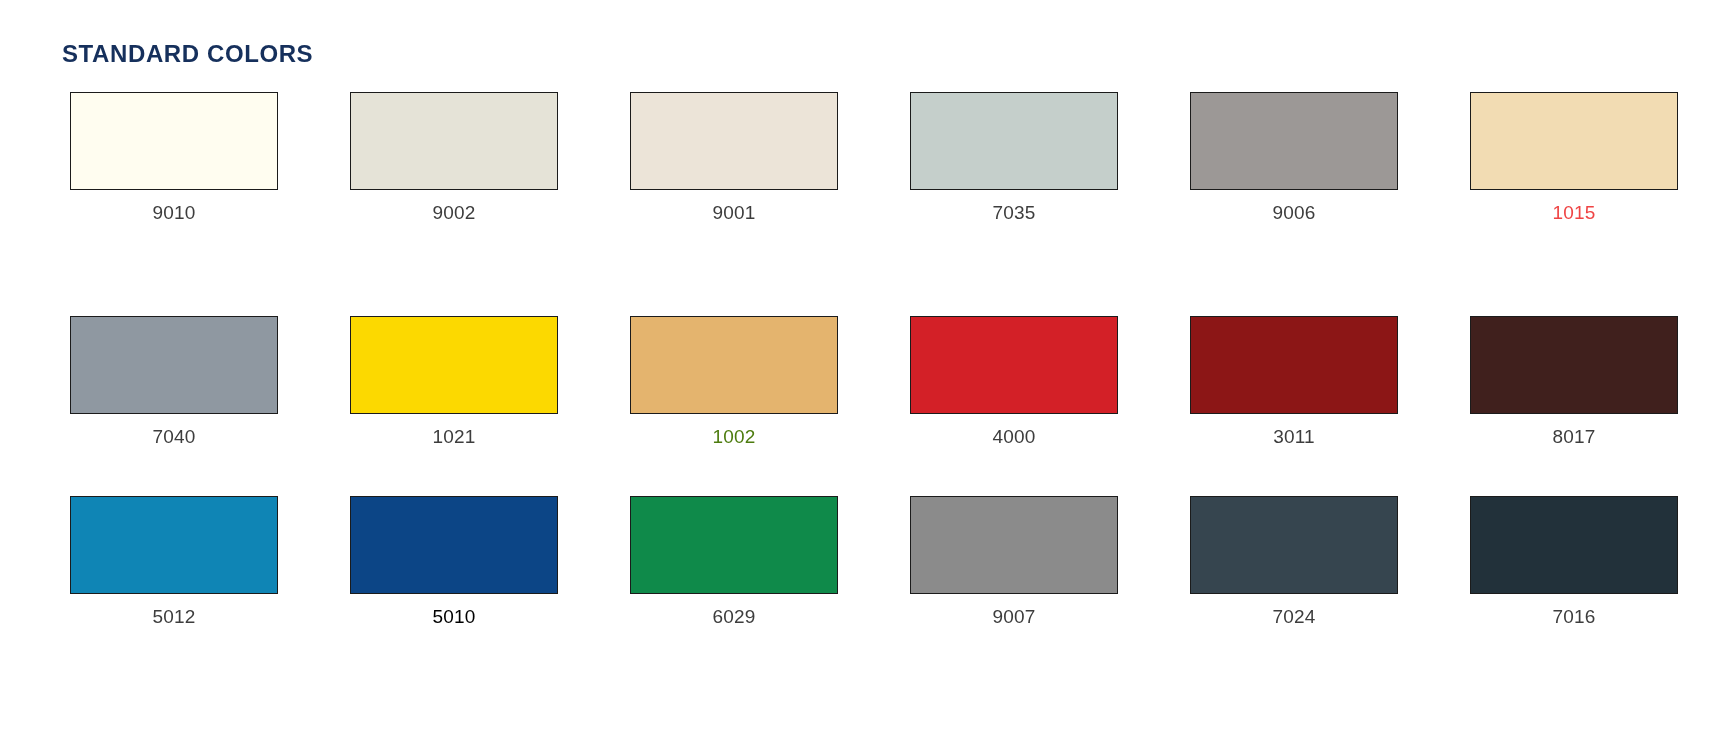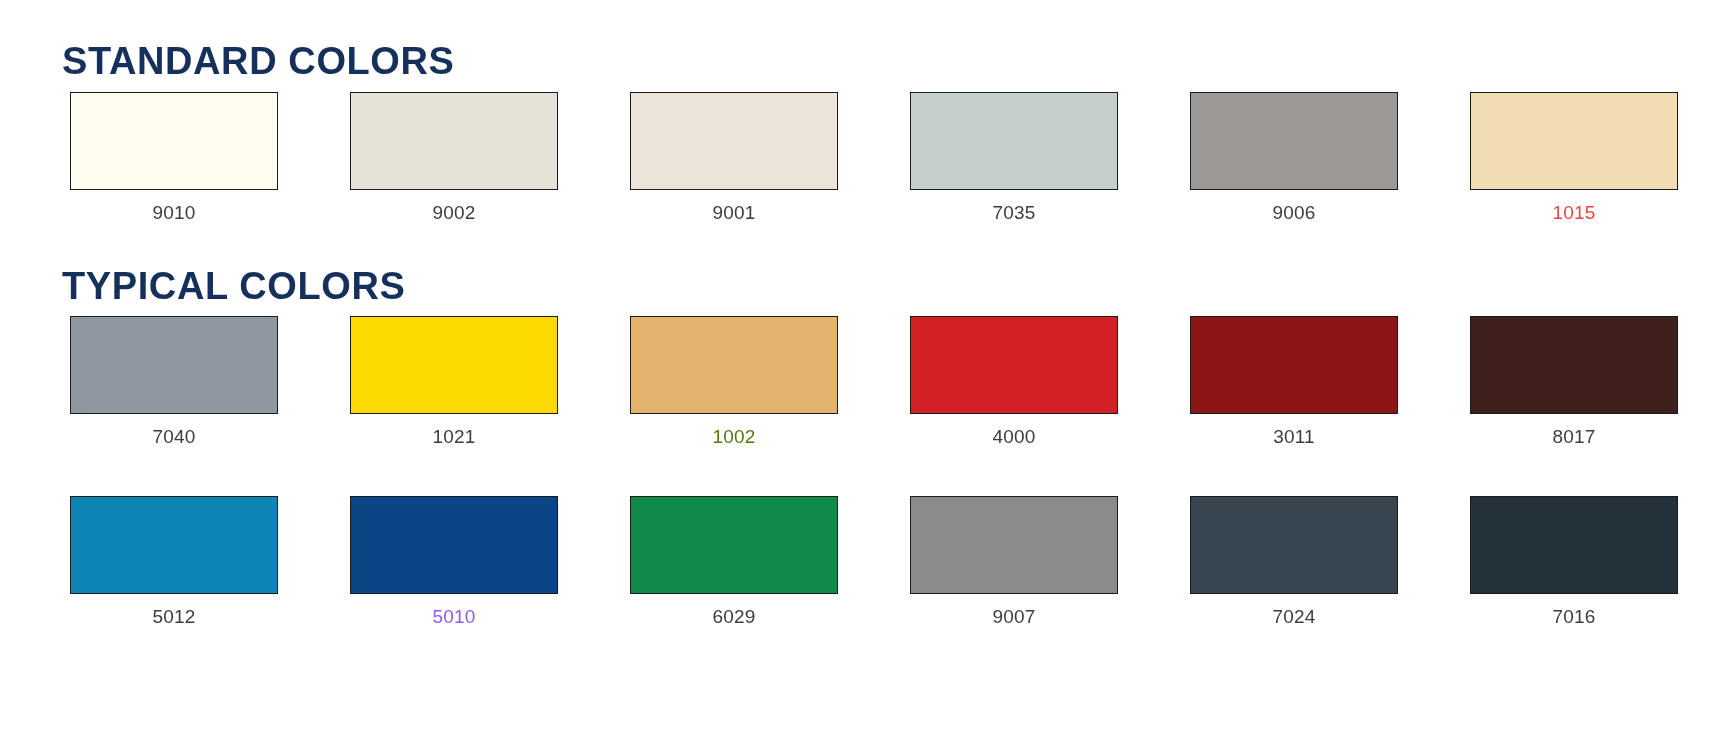--- a/index.html
+++ b/index.html
@@ -24,21 +24,21 @@
   }
 
   .section {
     position: absolute;
     left: 0;
     width: 1726px;
   }
 
   .section-heading {
     font-family: "Liberation Sans", sans-serif;
-    font-size: 38px;
+    font-size: 24px;
     font-weight: bold;
     letter-spacing: 0.6px;
     color: #16305c;
     margin: 0 0 0 62px;
     line-height: 1;
     white-space: nowrap;
   }
 
   .swatch-row {
     display: grid;
@@ -117,23 +117,20 @@
       </div>
 
       <div class="swatch-cell">
         <div class="swatch-chip" style="background-color: rgb(242, 220, 179); border-color: rgb(27, 27, 27);"></div>
         <div class="swatch-label" style="color: #ef4444;">1015</div>
       </div>
 
     </div>
   </div>
 
-  <div class="section" id="typical-heading">
-    <h2 class="section-heading" style="color: rgb(22, 48, 92);">TYPICAL COLORS</h2>
-  </div>
 
   <div class="section" id="typical-row-1">
     <div class="swatch-row">
 
       <div class="swatch-cell">
         <div class="swatch-chip" style="background-color: rgb(143, 152, 161); border-color: rgb(27, 27, 27);"></div>
         <div class="swatch-label" style="color: rgb(61, 61, 61);">7040</div>
       </div>
 
       <div class="swatch-cell">
@@ -167,21 +164,21 @@
   <div class="section" id="typical-row-2">
     <div class="swatch-row">
 
       <div class="swatch-cell">
         <div class="swatch-chip" style="background-color: rgb(15, 133, 181); border-color: rgb(27, 27, 27);"></div>
         <div class="swatch-label" style="color: rgb(61, 61, 61);">5012</div>
       </div>
 
       <div class="swatch-cell">
         <div class="swatch-chip" style="background-color: rgb(12, 69, 134); border-color: rgb(27, 27, 27);"></div>
-        <div class="swatch-label" style="color: #8b5cf6;">5010</div>
+        <div class="swatch-label" style="color: #000000;">5010</div>
       </div>
 
       <div class="swatch-cell">
         <div class="swatch-chip" style="background-color: rgb(15, 138, 74); border-color: rgb(27, 27, 27);"></div>
         <div class="swatch-label" style="color: rgb(61, 61, 61);">6029</div>
       </div>
 
       <div class="swatch-cell">
         <div class="swatch-chip" style="background-color: rgb(139, 139, 139); border-color: rgb(27, 27, 27);"></div>
         <div class="swatch-label" style="color: rgb(61, 61, 61);">9007</div>

